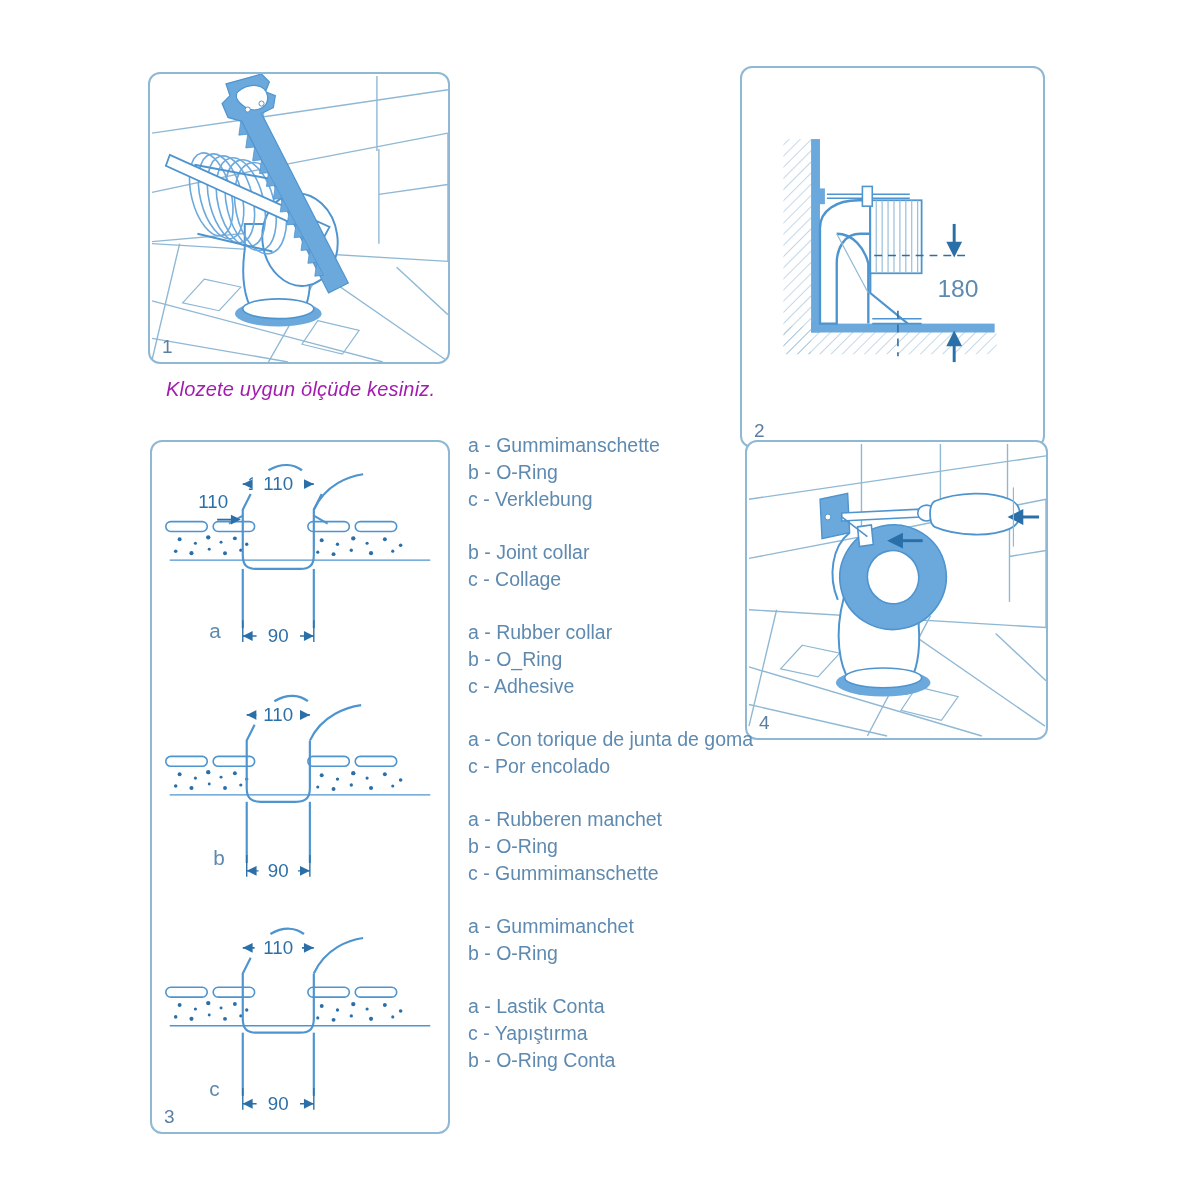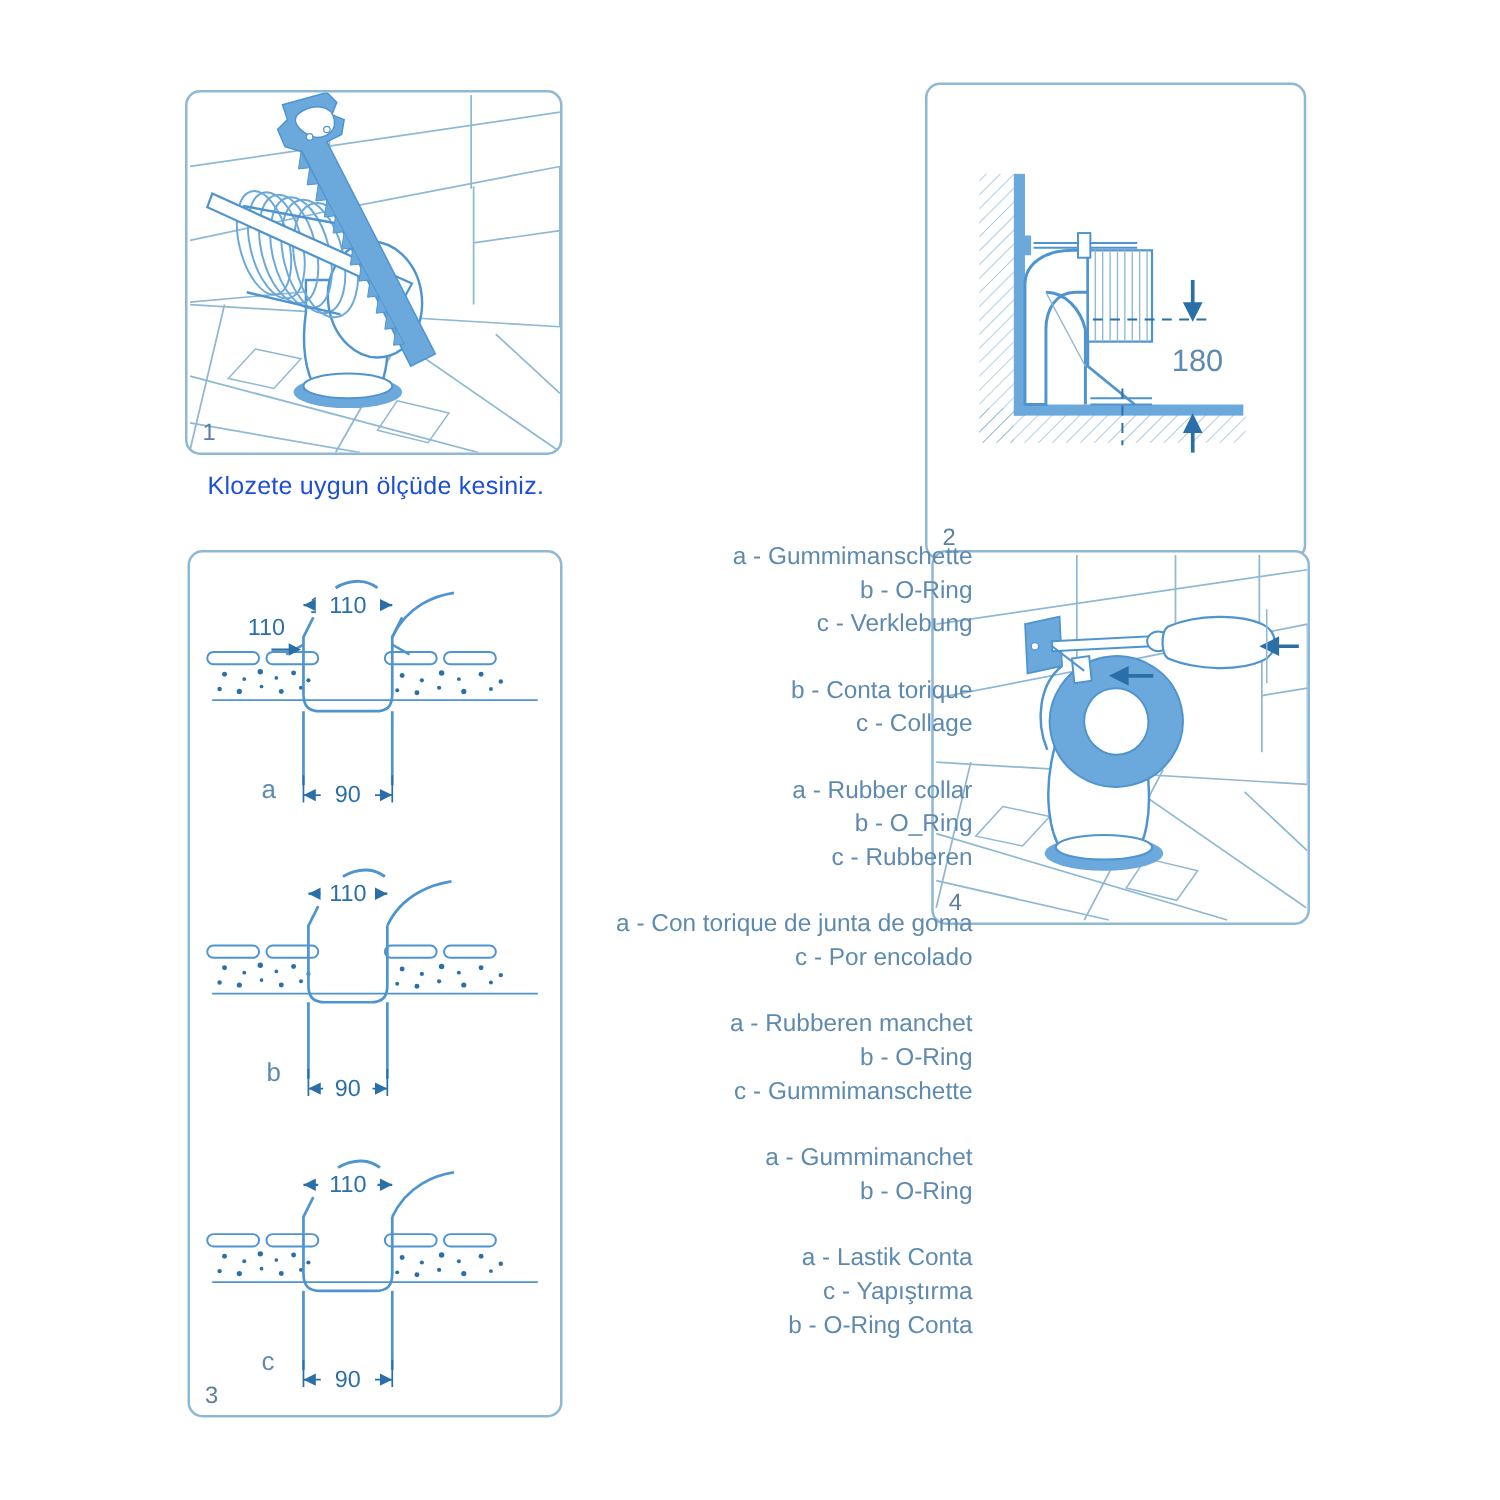--- a/index.html
+++ b/index.html
@@ -50,42 +50,42 @@
   #panel2 { left: 740px; top: 66px;  width: 305px; height: 382px; }
   #panel3 { left: 150px; top: 440px; width: 300px; height: 694px; }
   #panel4 { left: 745px; top: 440px; width: 303px; height: 300px; }
 
   
   .caption {
     position: absolute;
     left: 166px;
     top: 378px;
     font-size: 20px;
-    color: #1d4ed8;
+    color: #a21caf;
     font-family: "Liberation Sans", sans-serif;
     letter-spacing: .2px;
     white-space: nowrap;
+    font-style: italic;
   }
 
   
   .legend {
     position: absolute;
     left: 468px;
     top: 432px;
     width: 310px;
   }
   .legend-block { margin-bottom: 26px; }
   .legend-block:last-child { margin-bottom: 0; }
   .legend-line {
     font-size: 19.5px;
     line-height: 27px;
     color: #5E8AB0;
     white-space: nowrap;
     font-family: "Liberation Sans", sans-serif;
-    text-align: right;
   }
 </style>
 </head>
 <body>
 
 <div class="stage">
 
   <div class="panel" id="panel1">
     <svg class="panel-svg" viewBox="0 0 302 292">
       <g fill="none" stroke="#8FB8D4" stroke-width="1.4">
@@ -513,27 +513,27 @@
     <span class="panel-num">4</span>
   </div>
 
   <div class="legend">
     <div class="legend-block">
       <div class="legend-line">a - Gummimanschette</div>
       <div class="legend-line">b - O-Ring</div>
       <div class="legend-line">c - Verklebung</div>
     </div>
     <div class="legend-block">
-      <div class="legend-line">b - Conta torique</div>
+      <div class="legend-line">b - Joint collar</div>
       <div class="legend-line">c - Collage</div>
     </div>
     <div class="legend-block">
       <div class="legend-line">a - Rubber collar</div>
       <div class="legend-line">b - O_Ring</div>
-      <div class="legend-line">c - Rubberen</div>
+      <div class="legend-line">c - Adhesive</div>
     </div>
     <div class="legend-block">
       <div class="legend-line">a - Con torique de junta de goma</div>
       <div class="legend-line">c - Por encolado</div>
     </div>
     <div class="legend-block">
       <div class="legend-line">a - Rubberen manchet</div>
       <div class="legend-line">b - O-Ring</div>
       <div class="legend-line">c - Gummimanschette</div>
     </div>

